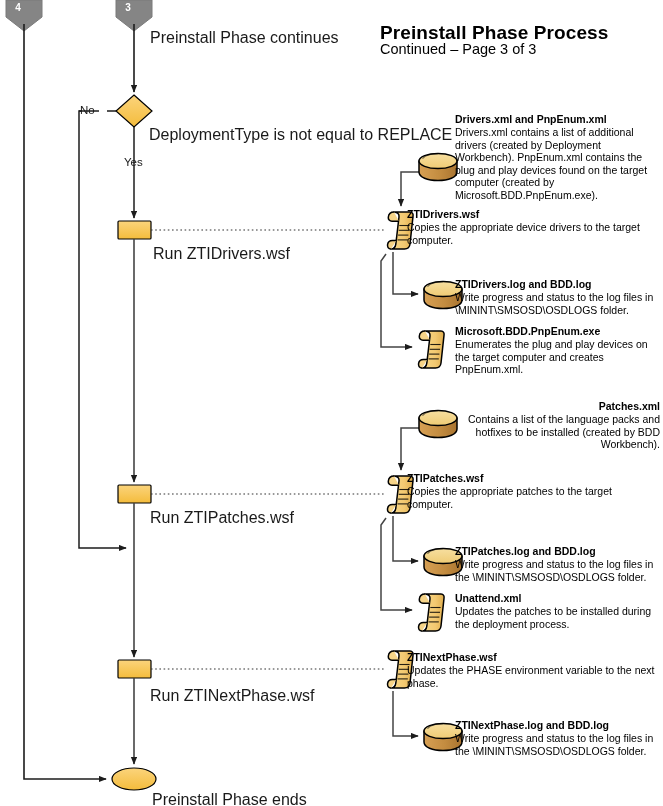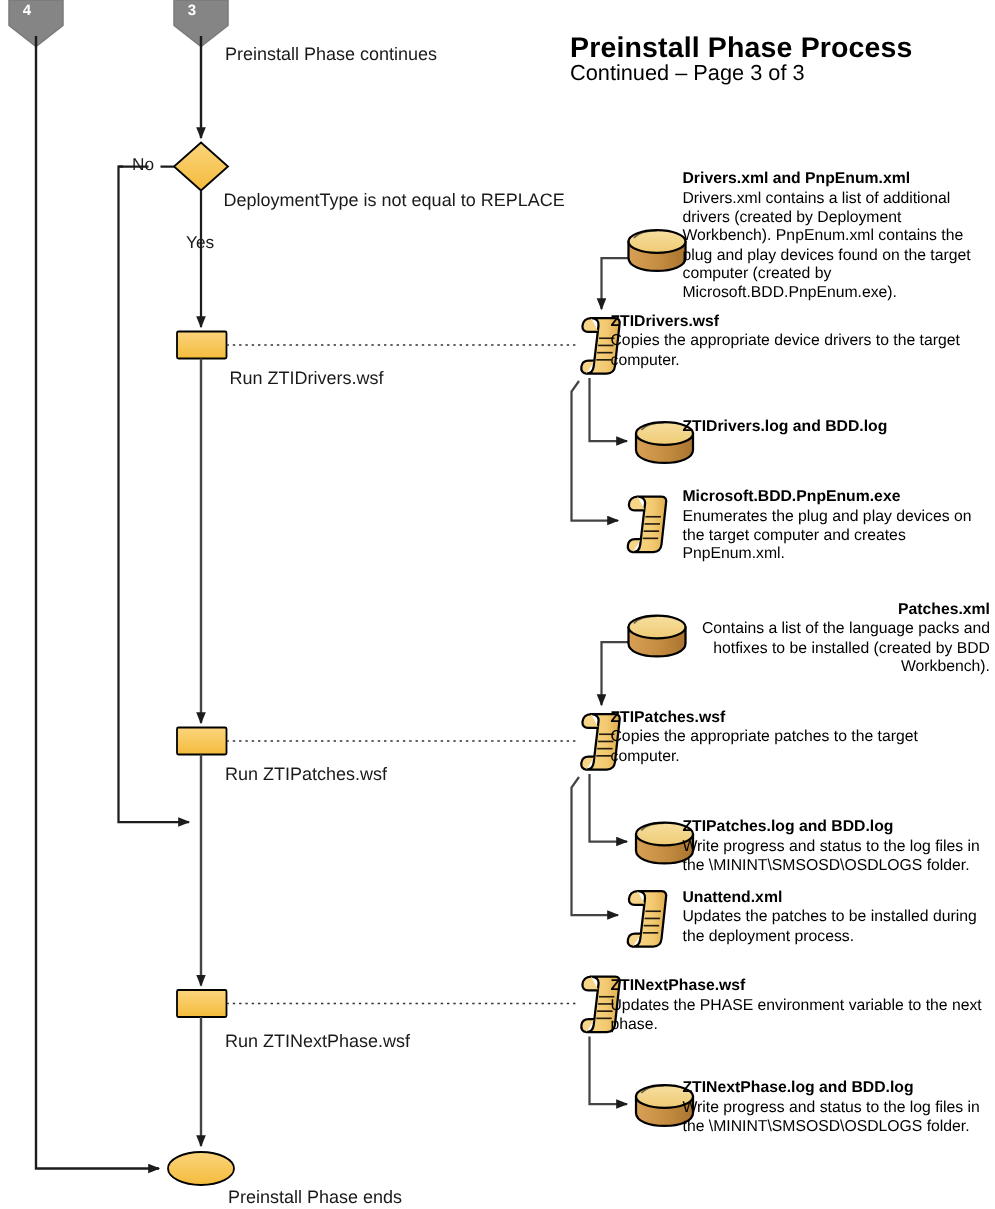--- a/index.html
+++ b/index.html
@@ -16,21 +16,21 @@
 
   .title-main{
     position:absolute;left:380px;top:22px;width:283px;
     font-size:19px;font-weight:bold;letter-spacing:0.1px;
   }
   .title-sub{
     position:absolute;left:380px;top:41px;width:283px;
     text-align:left;font-size:14.5px;font-weight:normal;
   }
 
-  .flow-label{font-size:12px;color:#1a1a1a;white-space:nowrap;}
+  .flow-label{font-size:16px;color:#1a1a1a;white-space:nowrap;}
   .branch-label{font-size:11.5px;color:#1a1a1a;}
 
   .note{position:absolute;font-size:10.5px;line-height:12.6px;color:#000;}
   .note b{font-weight:bold;display:block;font-size:10.5px;line-height:12.9px;}
   .note span.body{display:block;}
 
   .conn-num{
     position:absolute;font-size:10px;font-weight:bold;color:#ffffff;
     text-align:center;width:24px;
   }
@@ -161,21 +161,21 @@
   </svg>
 
   <div class="conn-num" style="left:6px;top:2px;">4</div>
   <div class="conn-num" style="left:116px;top:2px;">3</div>
 
   <div class="title-main">Preinstall Phase Process</div>
   <div class="title-sub">Continued – Page 3 of 3</div>
 
   <div class="txt flow-label" style="left:150px;top:29px;">Preinstall Phase continues</div>
 
-  <div class="txt branch-label" style="left:88px;top:104px;text-align:center;">No</div>
+  <div class="txt branch-label" style="left:80px;top:104px;text-align:center;">No</div>
   <div class="txt branch-label" style="left:124px;top:156px;">Yes</div>
   <div class="txt flow-label" style="left:149px;top:126px;">DeploymentType is not equal to REPLACE</div>
 
   <div class="txt flow-label" style="left:153px;top:245px;">Run ZTIDrivers.wsf</div>
   <div class="txt flow-label" style="left:150px;top:509px;">Run ZTIPatches.wsf</div>
   <div class="txt flow-label" style="left:150px;top:687px;">Run ZTINextPhase.wsf</div>
 
   <div class="txt flow-label" style="left:152px;top:791px;">Preinstall Phase ends</div>
 
   <div class="note" style="left:455px;top:113px;width:205px;">
@@ -183,20 +183,21 @@
     <span class="body">Drivers.xml contains a list of additional drivers (created by Deployment Workbench). PnpEnum.xml contains the plug and play devices found on the target computer (created by Microsoft.BDD.PnpEnum.exe).</span>
   </div>
 
   <div class="note" style="left:407px;top:208px;width:250px;">
     <b>ZTIDrivers.wsf</b>
     <span class="body">Copies the appropriate device drivers to the target computer.</span>
   </div>
 
   <div class="note" style="left:455px;top:278px;width:205px;">
     <b>ZTIDrivers.log and BDD.log</b>
+    <span class="body">Write progress and status to the log files in \MININT\SMSOSD\OSDLOGS folder.</span>
   </div>
 
   <div class="note" style="left:455px;top:325px;width:205px;">
     <b>Microsoft.BDD.PnpEnum.exe</b>
     <span class="body">Enumerates the plug and play devices on the target computer and creates PnpEnum.xml.</span>
   </div>
 
   <div class="note" style="left:455px;top:400px;width:205px;text-align:right;">
     <b>Patches.xml</b>
     <span class="body">Contains a list of the language packs and hotfixes to be installed (created by BDD Workbench).</span>

